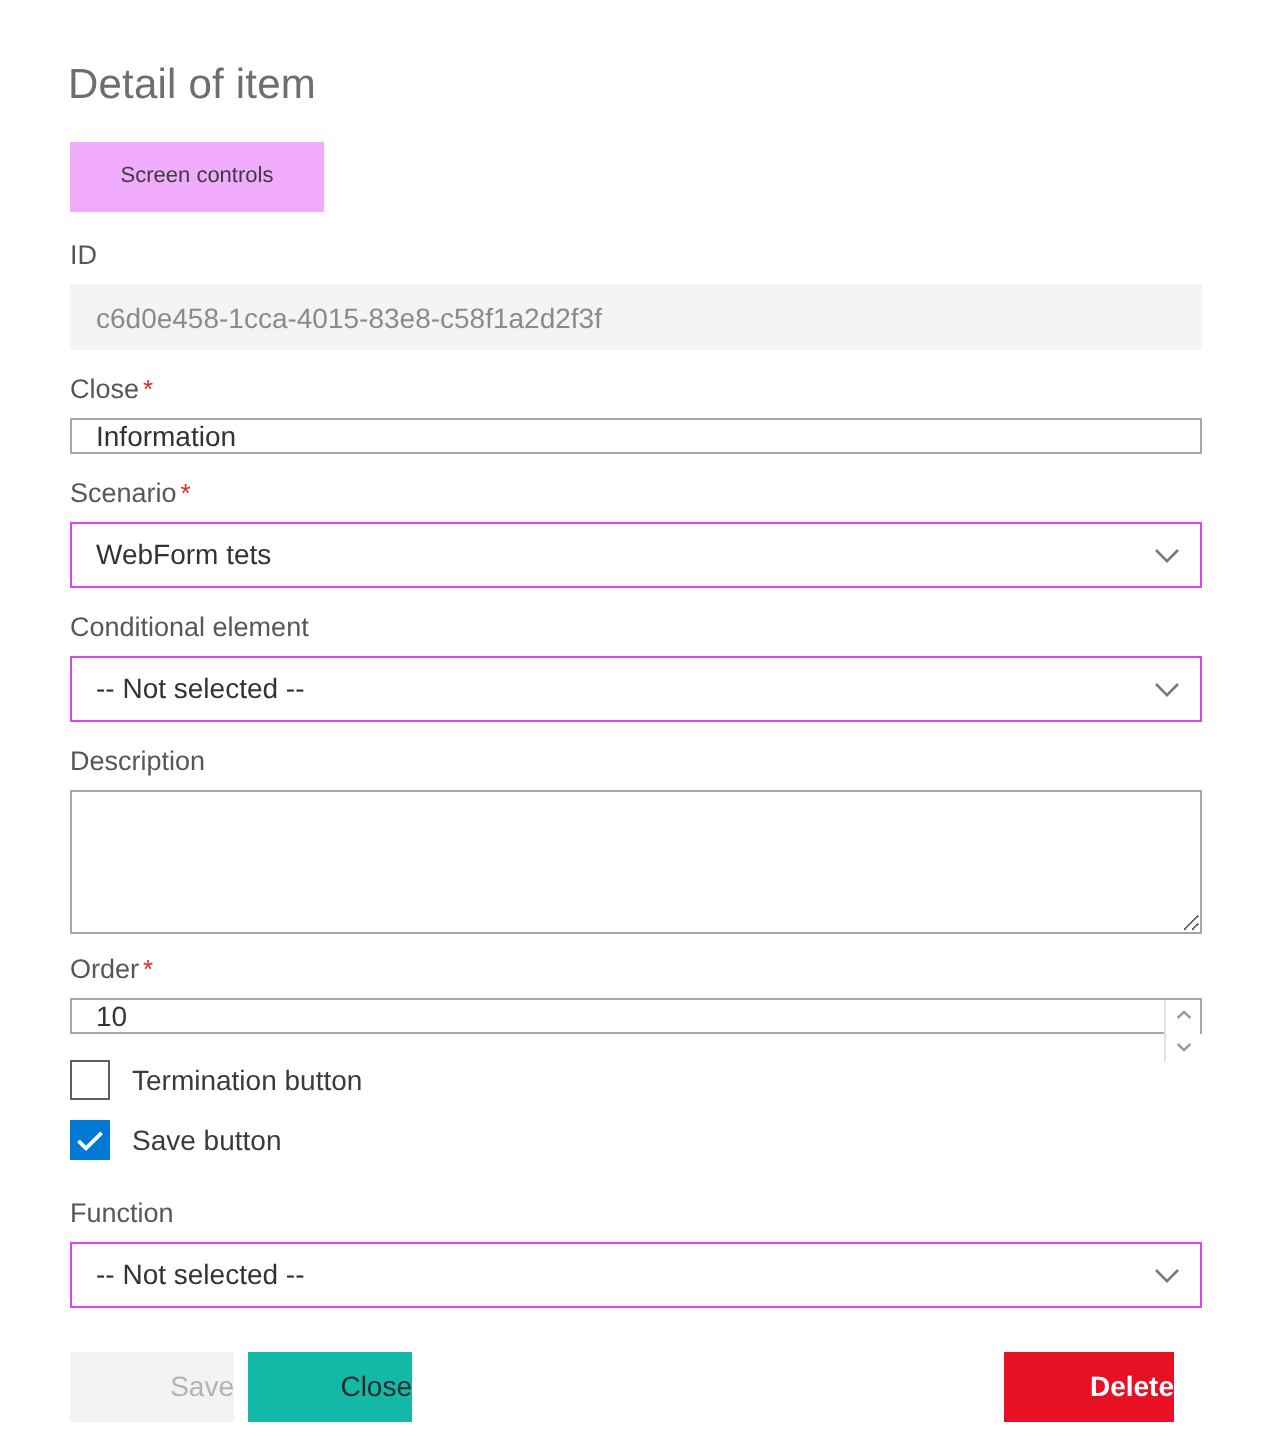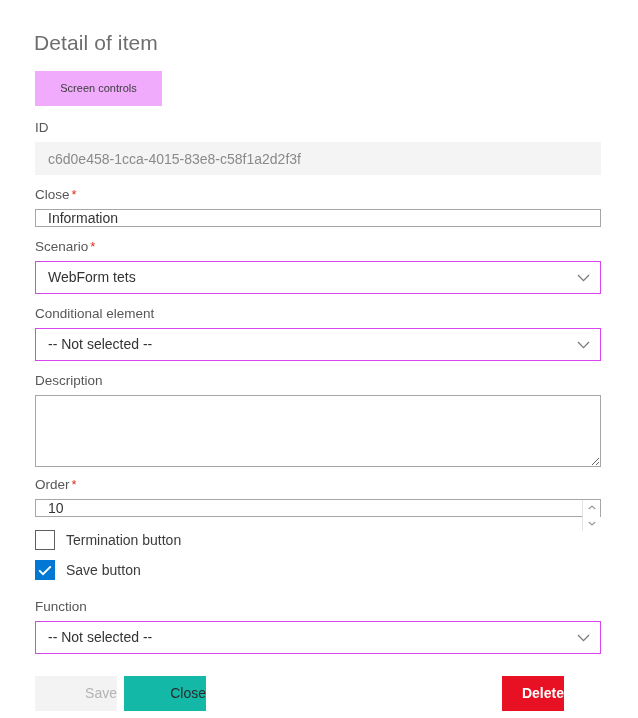--- a/index.html
+++ b/index.html
@@ -219,21 +219,21 @@
   .btn-close {
     left: 124px;
     top: 0;
     width: 82px;
     background: #14b8a6;
     color: #2b2b2b;
   }
   .btn-delete {
     left: 502px;
     top: 0;
-    width: 62px;
+    width: 85px;
     background: #e81123;
     color: #ffffff;
     font-weight: bold;
   }
 
   .sp-8 { height: 8px; }
   .sp-10 { height: 10px; }
   .sp-12 { height: 12px; }
   .sp-14 { height: 14px; }
 </style>

